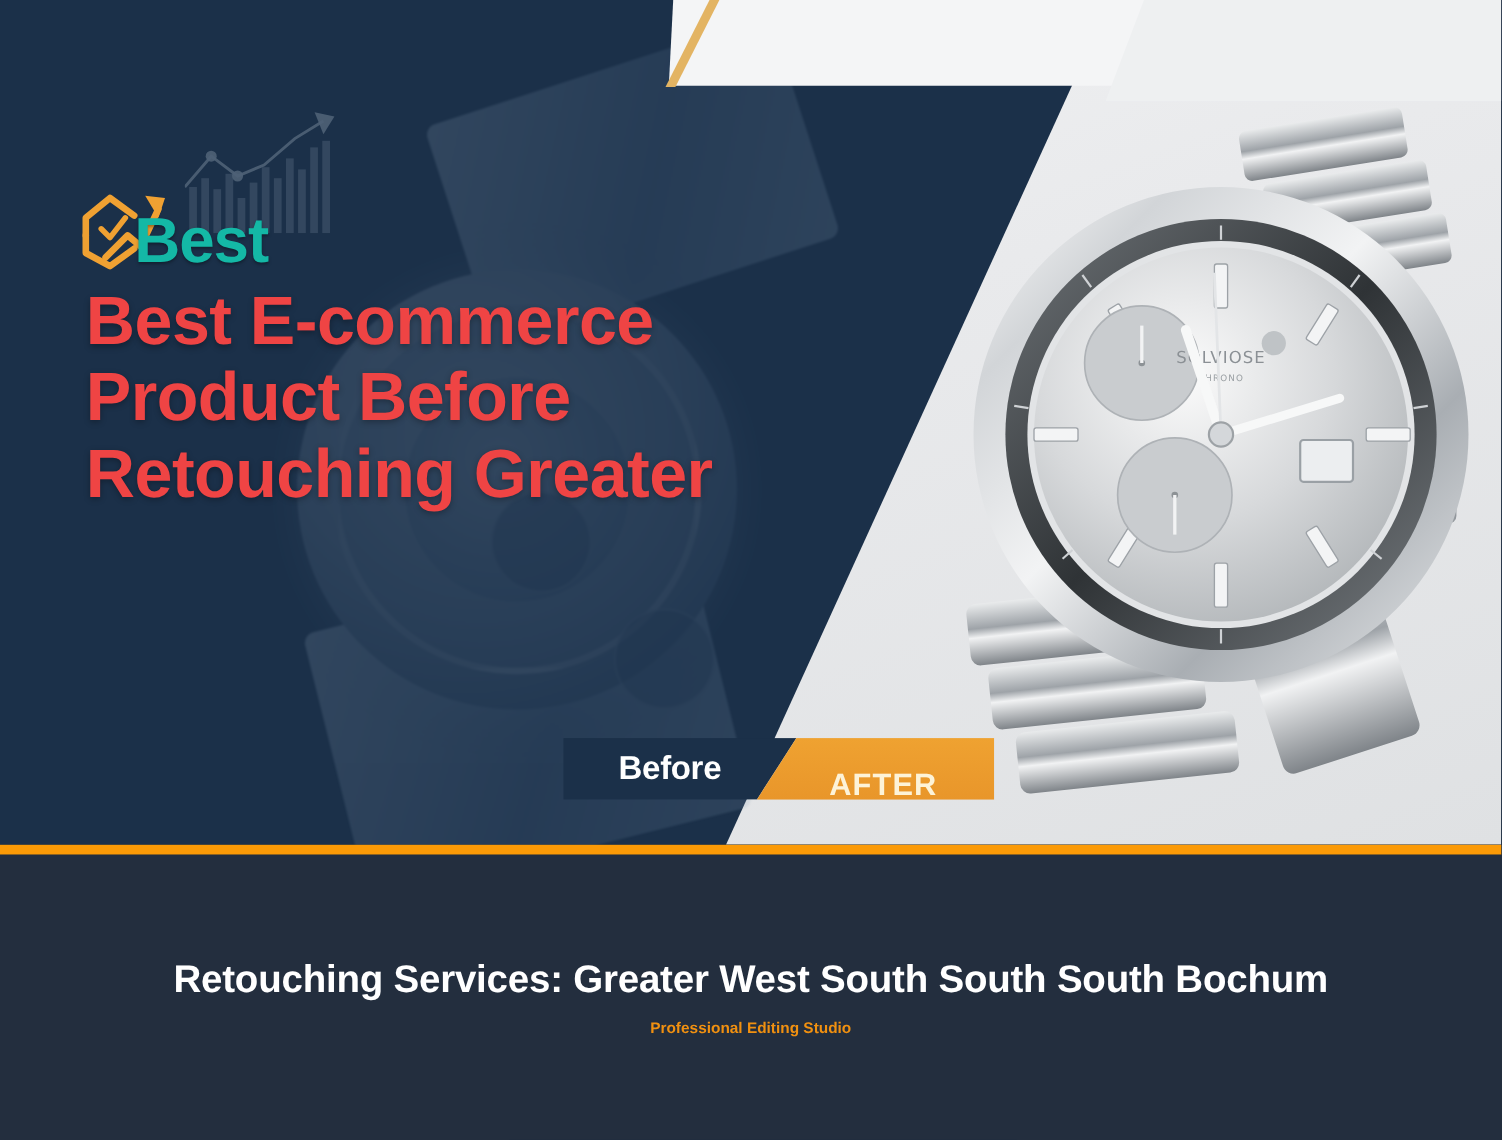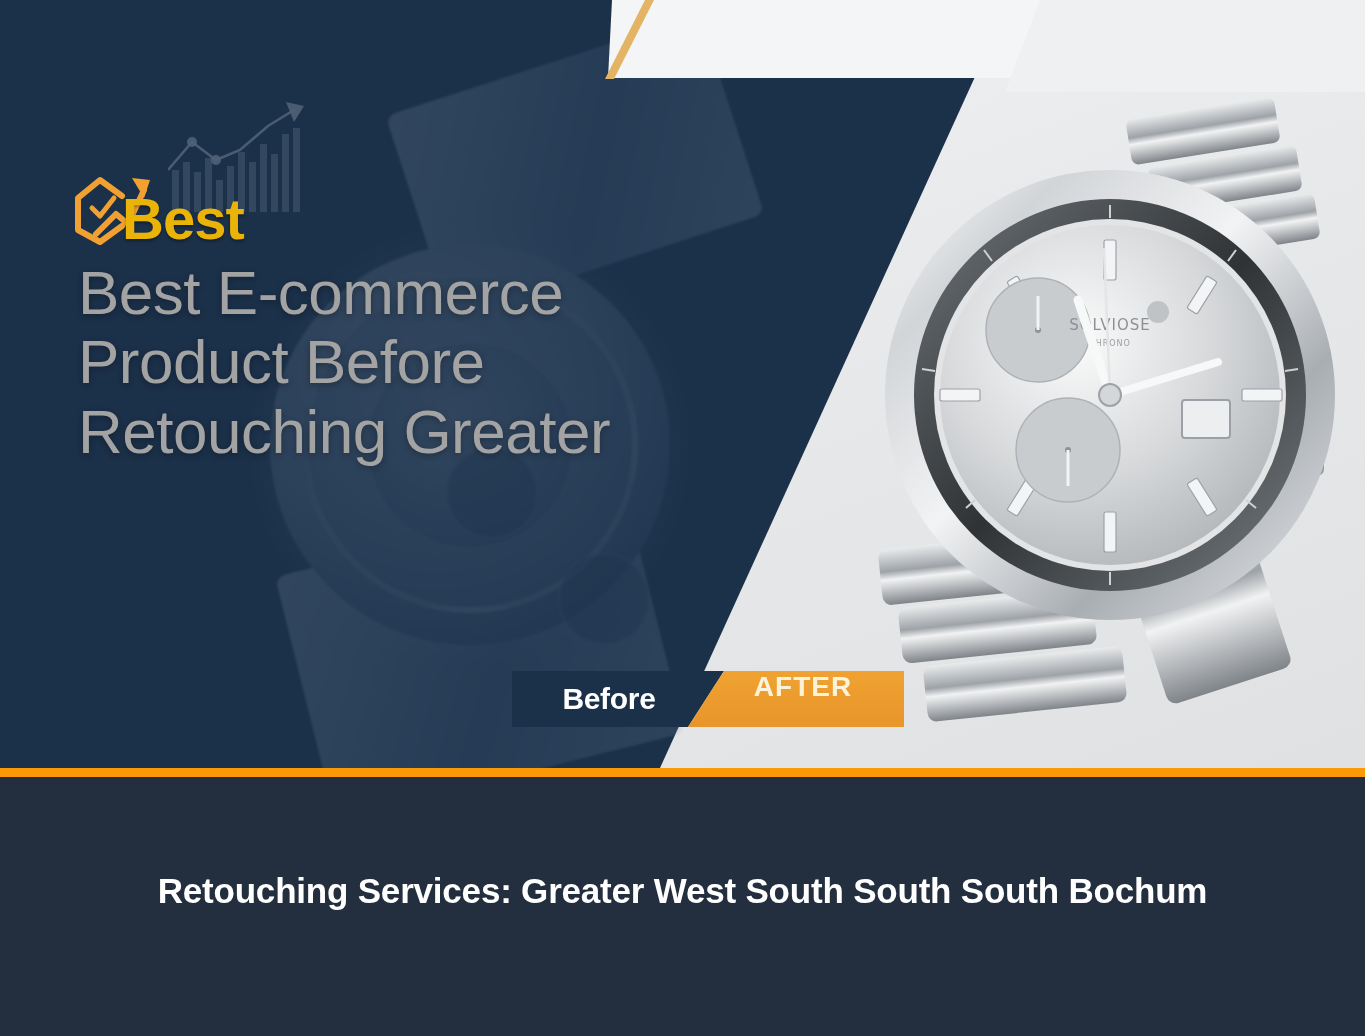--- a/index.html
+++ b/index.html
@@ -59,30 +59,30 @@
   .gs1{ left:78px; top:104px; }
   .gs2{ left:190px; top:210px; }
 
   
   .growth{ position:absolute; left:168px; top:100px; width:150px; height:112px; opacity:.30; }
 
   
   .logo{ position:absolute; left:70px; top:168px; display:flex; align-items:center; gap:0; }
   .logo-mark{ width:86px; height:80px; display:block; }
   .logo-word{
-    font-size:58px; font-weight:700; color:#eab308; letter-spacing:-1px;
+    font-size:58px; font-weight:700; color:#14b8a6; letter-spacing:-1px;
     margin-left:-34px; line-height:1;
     text-shadow:0 2px 3px rgba(0,0,0,.35);
     margin-top:22px;
   }
 
   
   .headline{
     position:absolute; left:78px; top:258px; width:760px;
-    color:#a3a3a3; font-size:62px; font-weight:400; line-height:1.12;
+    color:#ef4444; font-size:62px; font-weight:700; line-height:1.12;
     letter-spacing:-.5px; text-shadow:0 2px 6px rgba(0,0,0,.30);
   }
   .headline div{ white-space:nowrap; }
 
   
   .top-shape{
     position:absolute; left:0; top:0; width:1365px; height:92px; pointer-events:none;
   }
 
   
@@ -94,21 +94,21 @@
     display:flex; align-items:center; justify-content:center;
   }
   .badge-before span{
     color:#fff; font-size:30px; font-weight:700; margin-right:18px;
     letter-spacing:-.3px;
   }
   .badge-after{
     position:absolute; left:176px; top:0; width:216px; height:59px;
     background:linear-gradient(180deg,#efa231 0%,#e8952a 100%);
     clip-path:polygon(36px 0, 216px 0, 216px 56px, 0 56px);
-    display:flex; align-items:flex-start; justify-content:center;
+    display:flex; align-items:flex-end; justify-content:center;
   }
   .badge-after span{
     color:#fdf3d8; font-size:28px; font-weight:700; letter-spacing:1px;
     margin-left:14px;
   }
 
   
   .divider{
     position:absolute; left:0; top:768px; width:1365px; height:9px;
     background:#fb9a06;
@@ -302,15 +302,16 @@
       <div class="badge-after">
         <span>AFTER</span>
       </div>
     </div>
   </div>
 
   <div class="divider"></div>
 
   <div class="footer">
     <div class="footer-title">Retouching Services: Greater West South South South Bochum</div>
+    <div class="footer-sub">Professional Editing Studio</div>
   </div>
 
 </div>
 
 </body></html>

